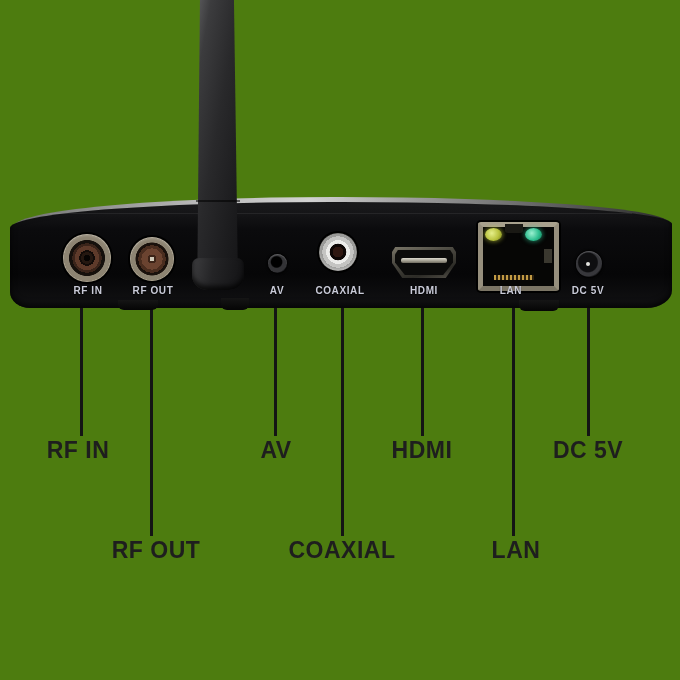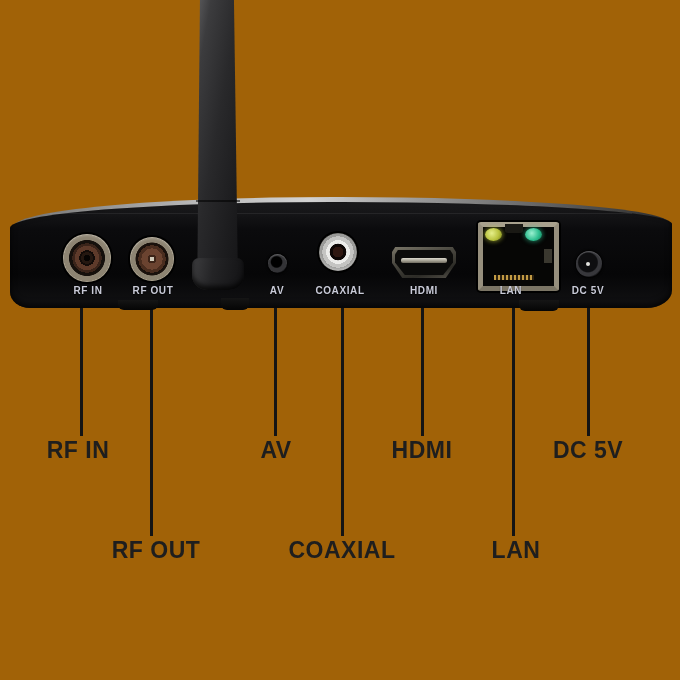--- a/index.html
+++ b/index.html
@@ -1,16 +1,16 @@
 <!DOCTYPE html>
 <html><head>
 <meta charset="utf-8">
 <style>
   html,body{margin:0;padding:0;background:#fff;}
-  .canvas{position:relative;width:680px;height:680px;background:#a16207;overflow:hidden;
+  .canvas{position:relative;width:680px;height:680px;background:#4d7c0f;overflow:hidden;
           font-family:"Liberation Sans","DejaVu Sans",sans-serif;}
 
   
   .top-sheen{position:absolute;left:13px;top:197px;width:656px;height:70px;
     border-radius:320px 330px 0 0 / 30px 26px 0 0;
     background:linear-gradient(to right,#6f6f6f 0%,#b9b9b9 28%,#d2d2d2 45%,#9a9a9a 62%,#4e4e4e 88%,#2a2a2a 100%);}
   .body-shell{position:absolute;left:10px;top:202px;width:662px;height:106px;
     border-radius:320px 330px 26px 20px / 26px 22px 18px 16px;
     background:linear-gradient(180deg,#1c1c1e 0%,#0b0b0d 26%,#060607 68%,#121214 100%);
     box-shadow:inset 0 -3px 6px rgba(0,0,0,.8);}

